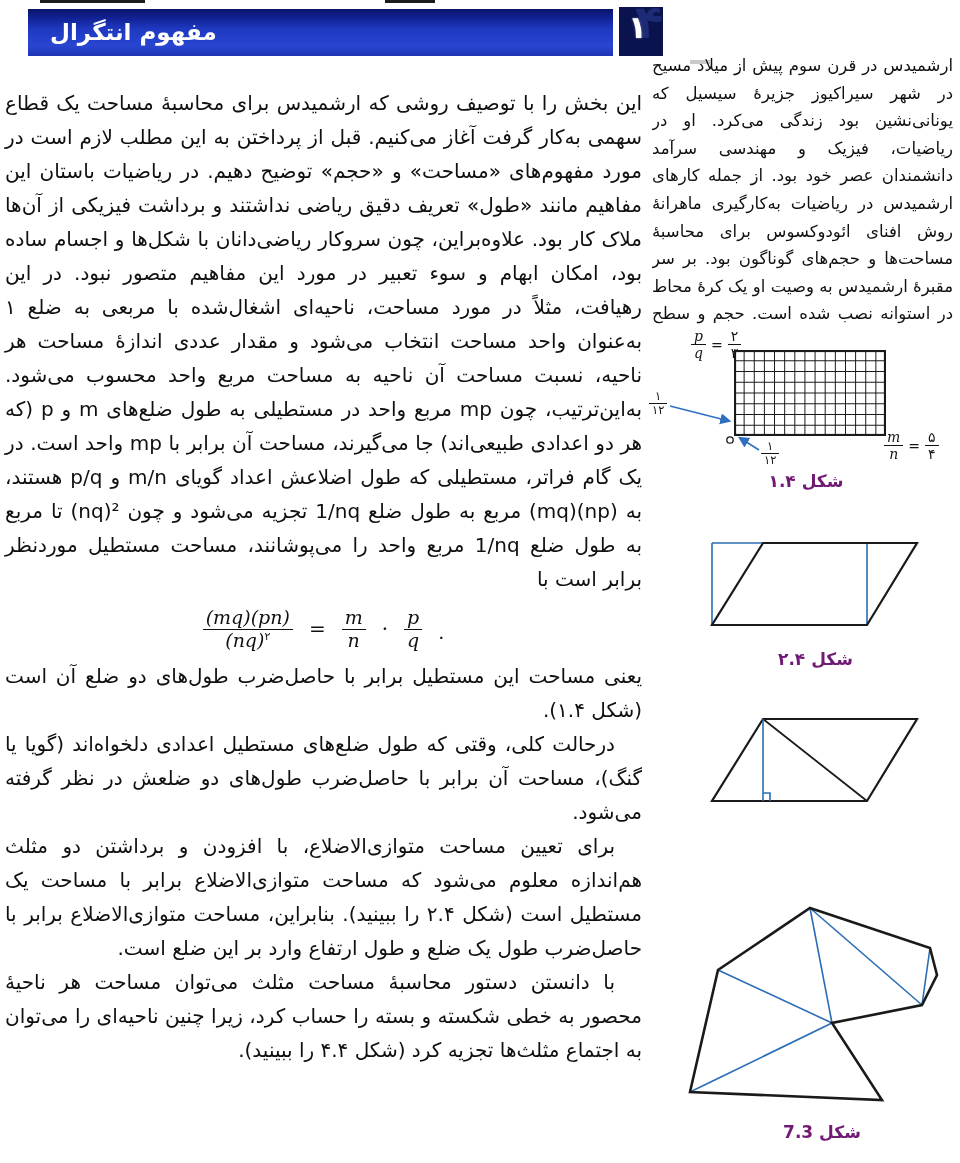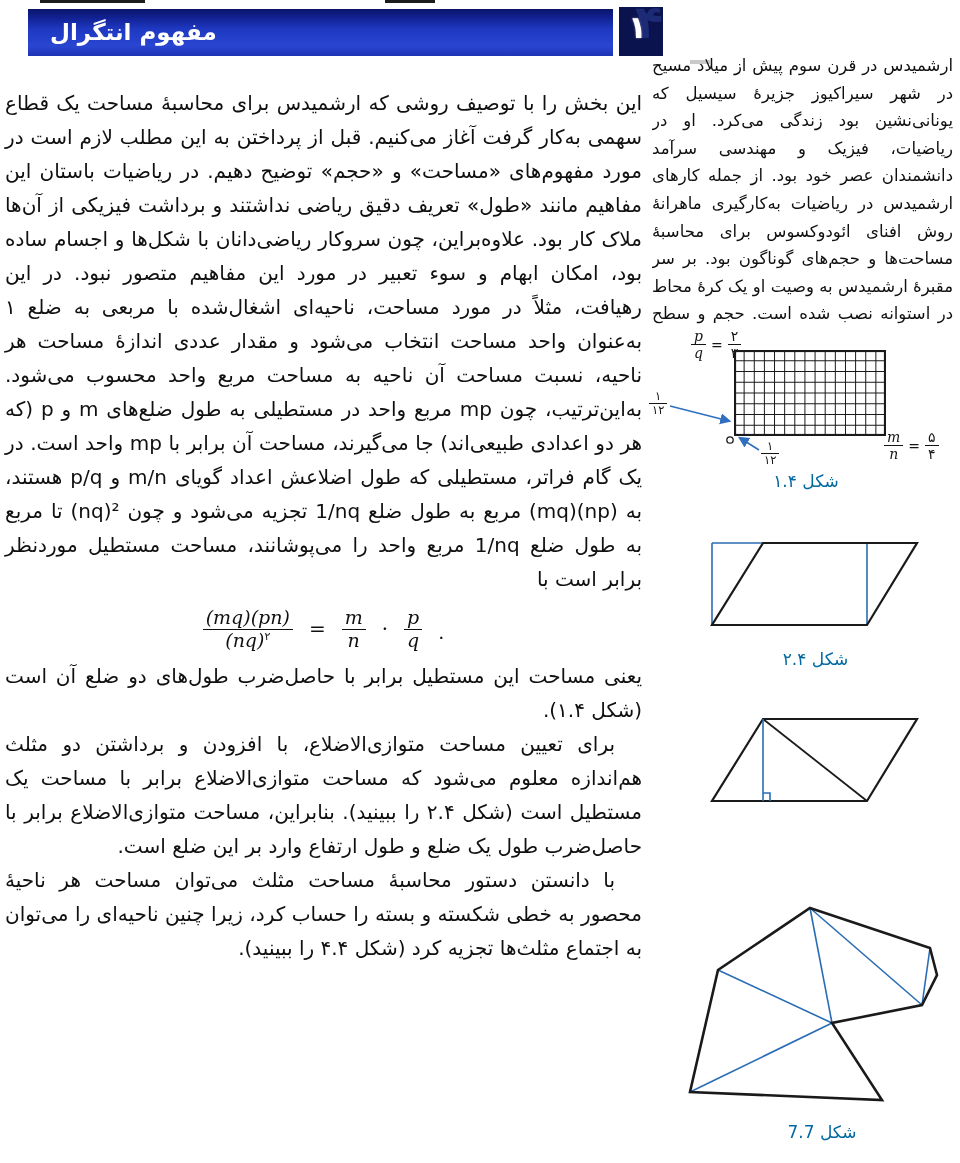--- a/index.html
+++ b/index.html
@@ -61,21 +61,21 @@
 
   
   .shape-black{fill:none;stroke:#1a1a1a;stroke-width:2.2;stroke-linejoin:miter;}
   .line-black{stroke:#1a1a1a;stroke-width:1.8;}
   .line-blue{stroke:#2a6db5;stroke-width:1.6;fill:none;}
   .fig-svg{position:absolute;}
   .fig2-svg{left:698px;top:534px;}
   .fig3-svg{left:698px;top:710px;}
   .fig4-svg{left:660px;top:893px;}
 
-  .fig-caption{position:absolute;font-weight:normal;font-size:17px;text-align:center;direction:rtl;color:#0369a1;}
+  .fig-caption{position:absolute;font-weight:bold;font-size:17px;text-align:center;direction:rtl;color:#701a75;}
   .cap1{left:706px;top:471px;width:200px;}
   .cap2{left:698px;top:649px;width:235px;}
   .cap3{left:698px;top:830px;width:235px;}
   .cap4{left:722px;top:1122px;width:200px;}
 </style>
 </head>
 <body>
 
 <div class="page">
 
@@ -109,20 +109,21 @@
       </span>
       <span class="dot">·</span>
       <span class="frac">
         <span class="fnum mvar">p</span>
         <span class="fden mvar">q</span>
       </span>
       <span class="period">.</span>
     </div>
 
     <p>یعنی مساحت این مستطیل برابر با حاصل‌ضرب طول‌های دو ضلع آن است (شکل ۱.۴).</p>
+    <p class="ind">درحالت کلی، وقتی که طول ضلع‌های مستطیل اعدادی دلخواه‌اند (گویا یا گنگ)، مساحت آن برابر با حاصل‌ضرب طول‌های دو ضلعش در نظر گرفته می‌شود.</p>
     <p class="ind">برای تعیین مساحت متوازی‌الاضلاع، با افزودن و برداشتن دو مثلث هم‌اندازه معلوم می‌شود که مساحت متوازی‌الاضلاع برابر با مساحت یک مستطیل است (شکل ۲.۴ را ببینید). بنابراین، مساحت متوازی‌الاضلاع برابر با حاصل‌ضرب طول یک ضلع و طول ارتفاع وارد بر این ضلع است.</p>
     <p class="ind">با دانستن دستور محاسبهٔ مساحت مثلث می‌توان مساحت هر ناحیهٔ محصور به خطی شکسته و بسته را حساب کرد، زیرا چنین ناحیه‌ای را می‌توان به اجتماع مثلث‌ها تجزیه کرد (شکل ۴.۴ را ببینید).</p>
 
   </section>
 
   <div class="fig1">
     <div class="fig1-pq">
       <span class="frac">
         <span class="fnum mvar">p</span>
         <span class="fden mvar">q</span>
@@ -218,15 +219,15 @@
   </svg>
 
   <svg class="fig-svg fig4-svg" width="300" height="215" viewBox="0 0 300 215">
     <line x1="150" y1="15" x2="172" y2="130" class="line-blue"></line>
     <line x1="150" y1="15" x2="262" y2="112" class="line-blue"></line>
     <line x1="270" y1="55" x2="262" y2="112" class="line-blue"></line>
     <line x1="172" y1="130" x2="58" y2="77" class="line-blue"></line>
     <line x1="172" y1="130" x2="30" y2="199" class="line-blue"></line>
     <polygon points="150,15 270,55 277,82 262,112 172,130 222,207 30,199 58,77" class="shape-black" style="stroke-width:2.6"></polygon>
   </svg>
-  <div class="fig-caption cap4">شکل 7.7</div>
+  <div class="fig-caption cap4">شکل 7.3</div>
 
 </div>
 
 </body></html>

